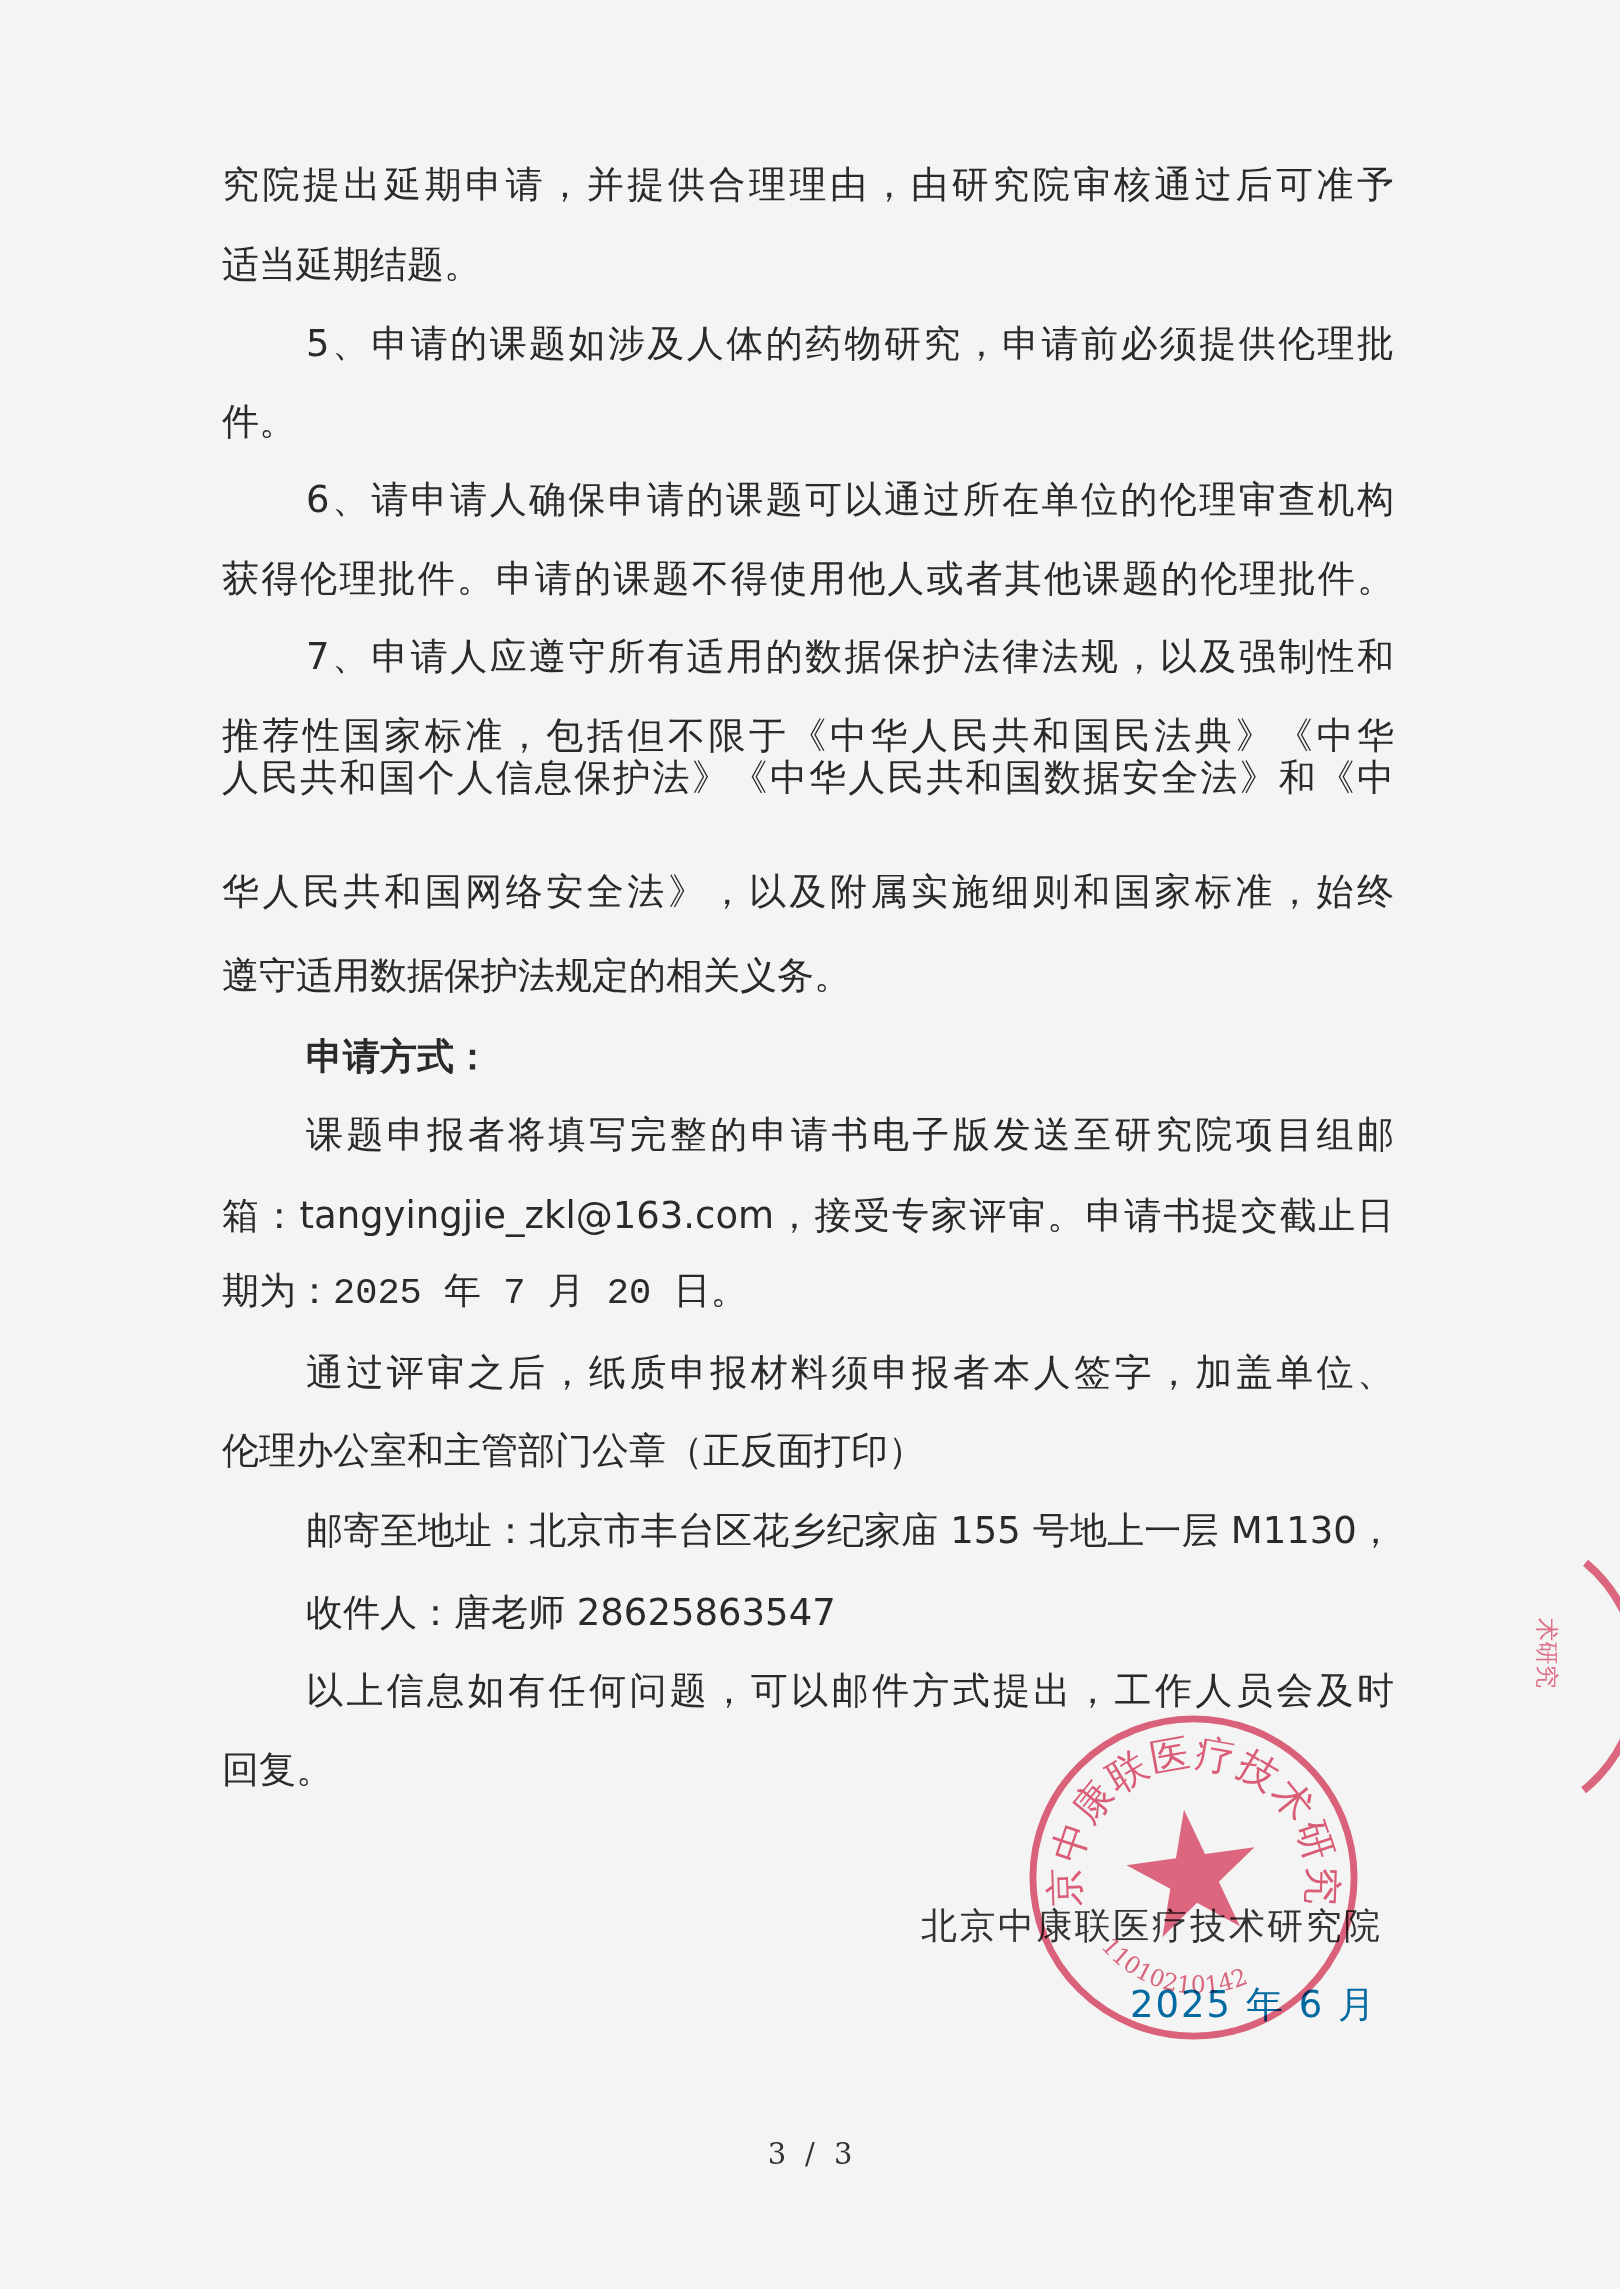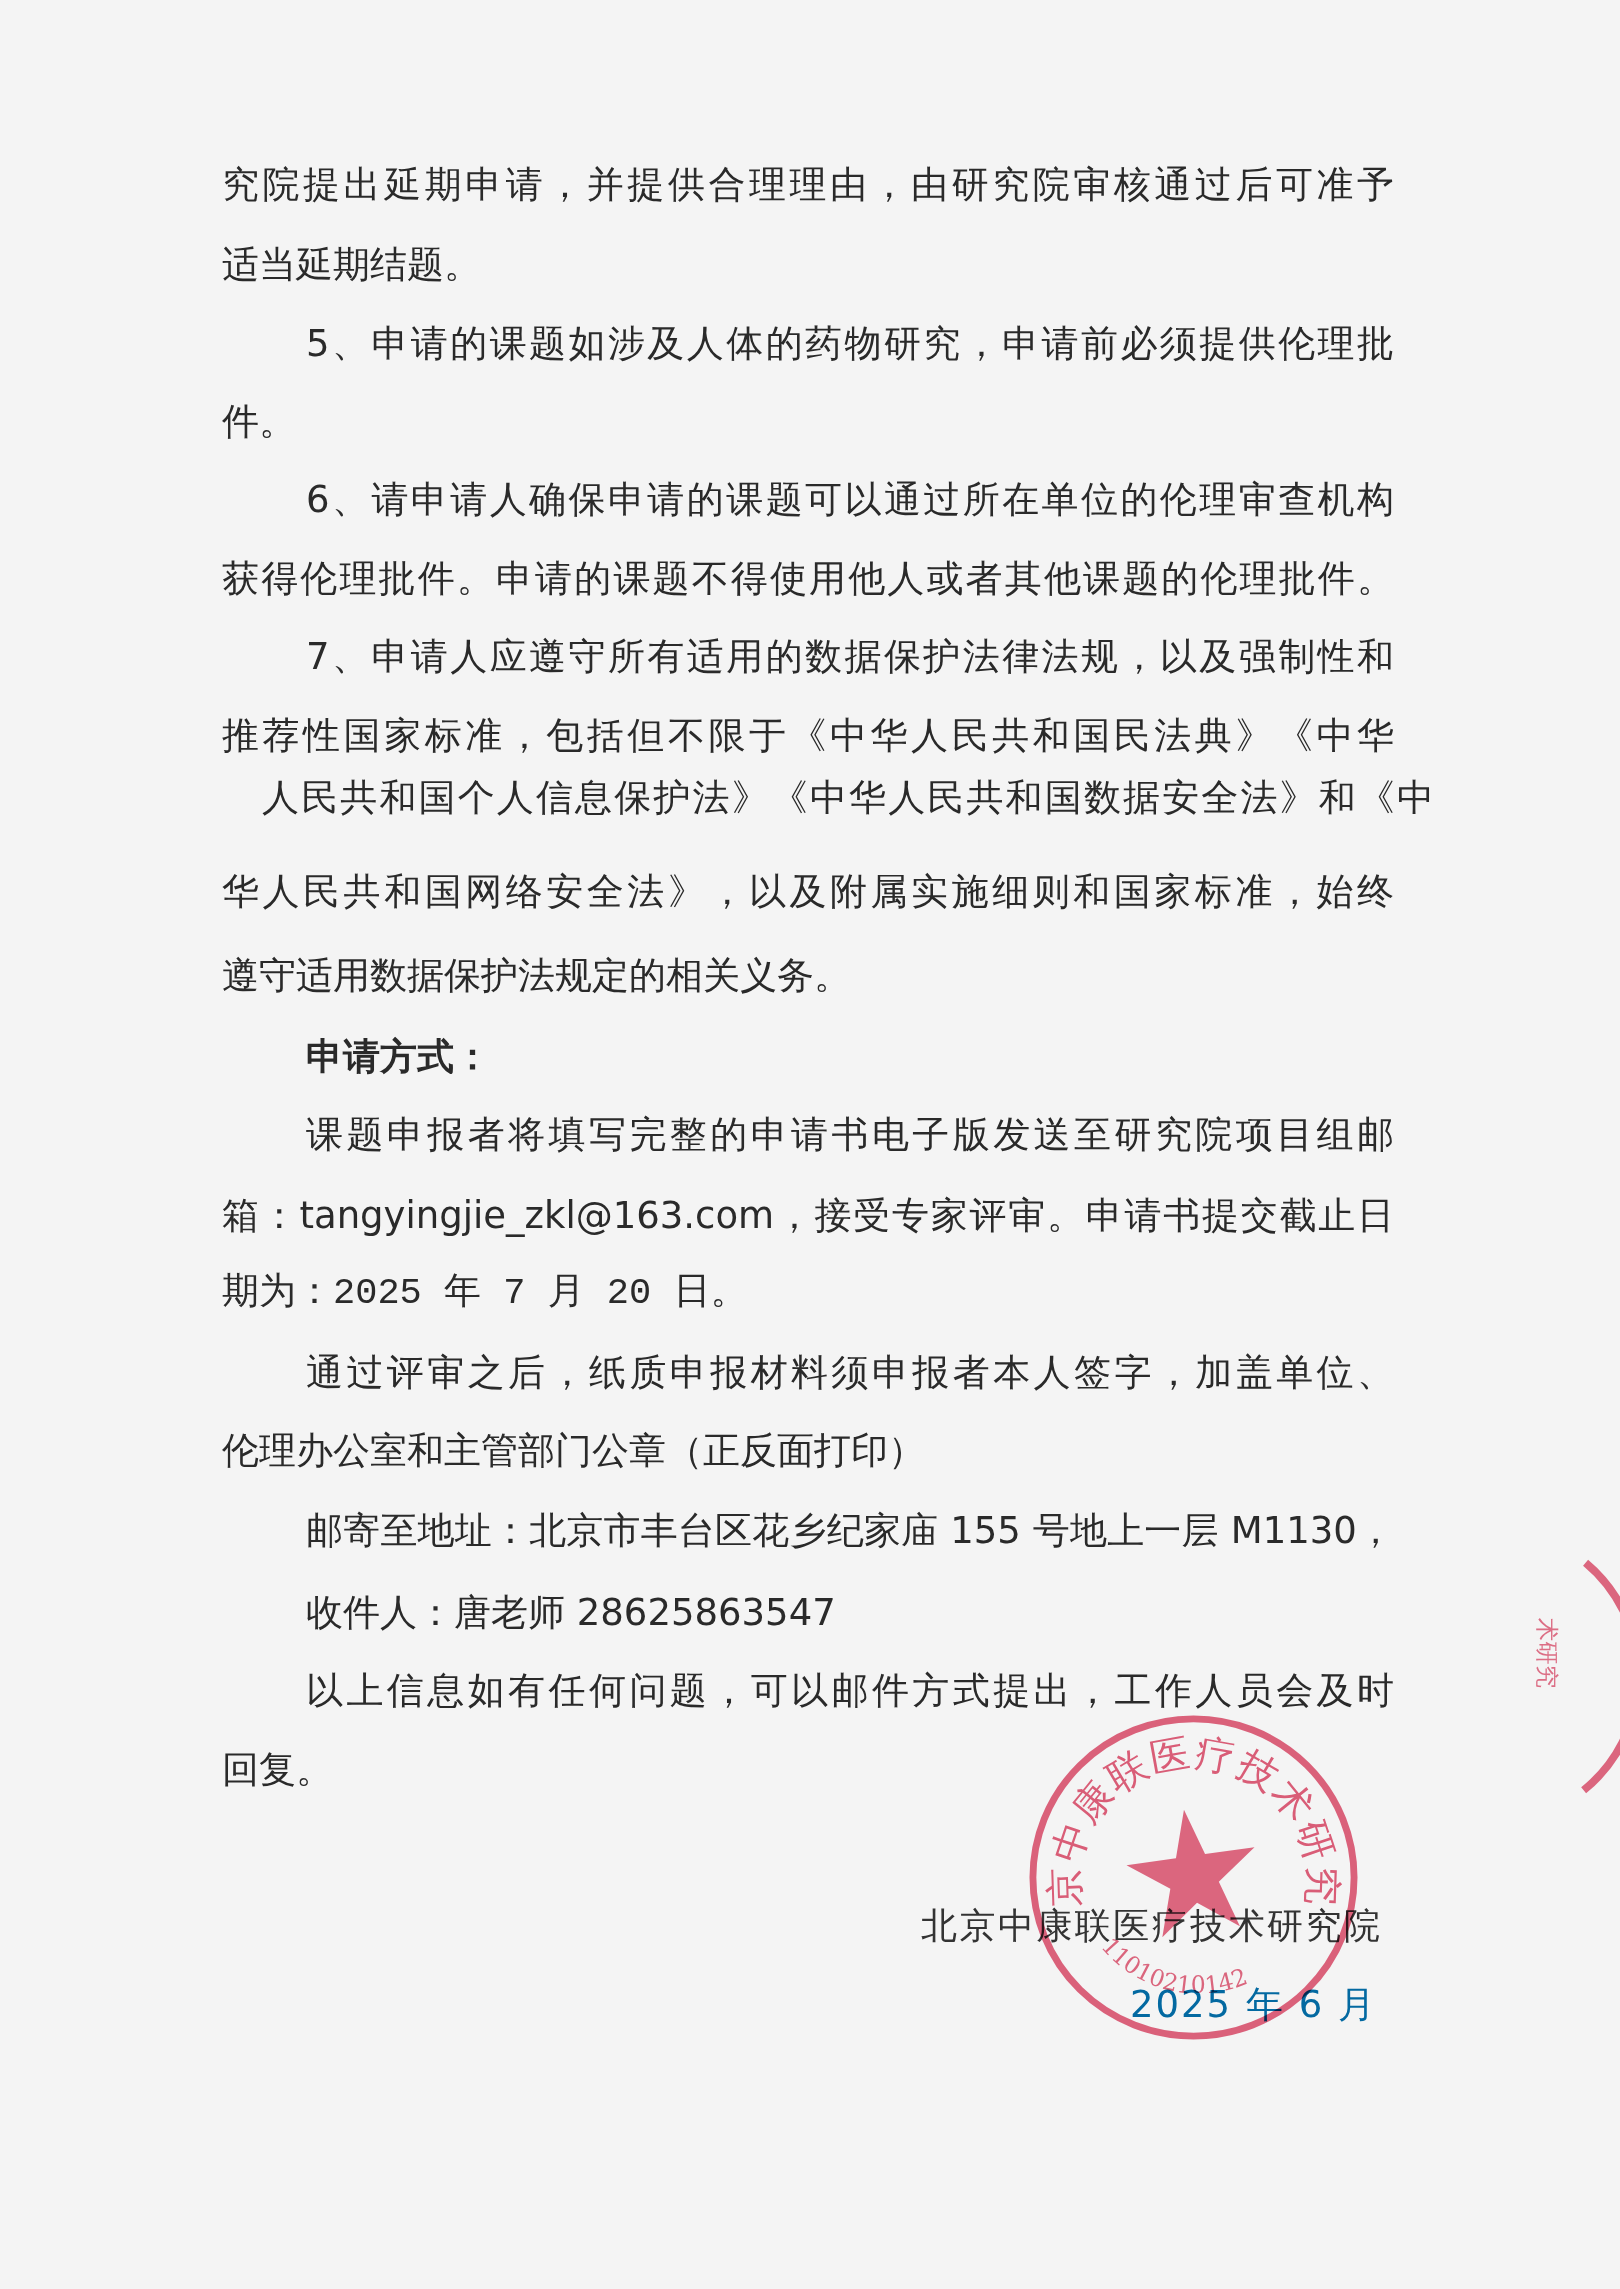--- a/index.html
+++ b/index.html
@@ -41,38 +41,39 @@
 
   <div id="lines">
     <div class="line full" style="top: 161px;">究院提出延期申请，并提供合理理由，由研究院审核通过后可准予</div>
     <div class="line" style="top: 241px;">适当延期结题。</div>
     <div class="line indent full" style="top: 320px;">5、申请的课题如涉及人体的药物研究，申请前必须提供伦理批</div>
     <div class="line" style="top: 398px;">件。</div>
     <div class="line indent full" style="top: 476px;">6、请申请人确保申请的课题可以通过所在单位的伦理审查机构</div>
     <div class="line full" style="top: 555px;">获得伦理批件。申请的课题不得使用他人或者其他课题的伦理批件。</div>
     <div class="line indent full" style="top: 633px;">7、申请人应遵守所有适用的数据保护法律法规，以及强制性和</div>
     <div class="line full" style="top: 712px;">推荐性国家标准，包括但不限于《中华人民共和国民法典》《中华</div>
-    <div class="line full" style="top: 774px; margin-left: 40px;">人民共和国个人信息保护法》《中华人民共和国数据安全法》和《中</div>
+    <div class="line full" style="top: 754px;">人民共和国个人信息保护法》《中华人民共和国数据安全法》和《中</div>
     <div class="line full" style="top: 868px;">华人民共和国网络安全法》，以及附属实施细则和国家标准，始终</div>
     <div class="line" style="top: 952px;">遵守适用数据保护法规定的相关义务。</div>
     <div class="line indent heading" style="top: 1033px;">申请方式：</div>
     <div class="line indent full" style="top: 1111px;">课题申报者将填写完整的申请书电子版发送至研究院项目组邮</div>
     <div class="line full" style="top: 1192px;">箱：tangyingjie_zkl@163.com，接受专家评审。申请书提交截止日</div>
     <div class="line" style="top: 1270px; font-family: Liberation Mono, monospace;">期为：2025 年 7 月 20 日。</div>
     <div class="line indent full" style="top: 1349px;">通过评审之后，纸质申报材料须申报者本人签字，加盖单位、</div>
     <div class="line" style="top: 1427px;">伦理办公室和主管部门公章（正反面打印）</div>
     <div class="line indent full" style="top: 1507px;">邮寄至地址：北京市丰台区花乡纪家庙 155 号地上一层 M1130，</div>
     <div class="line indent" style="top: 1589px;">收件人：唐老师 28625863547</div>
     <div class="line indent full" style="top: 1667px;">以上信息如有任何问题，可以邮件方式提出，工作人员会及时</div>
     <div class="line" style="top: 1746px;">回复。</div>
   </div>
 
   <div class="signature">北京中康联医疗技术研究院</div>
   <div class="date">2025 年 6 月</div>
 
+  <div class="page-number">3 / 3</div>
 
   <svg class="seal" style="left:1027px; top:1713px;" width="333" height="329" viewBox="0 0 340 336">
     <defs>
       <path id="sealArcTop" d="M 58 210 A 118 118 0 1 1 282 210"></path>
       <path id="sealArcBottom" d="M 70 232 A 128 128 0 0 0 250 262"></path>
     </defs>
     <g>
       <ellipse cx="170" cy="168" rx="164" ry="162" fill="none" stroke="#e0506e" stroke-width="7" opacity="0.88"></ellipse>
     </g>
     <g>

